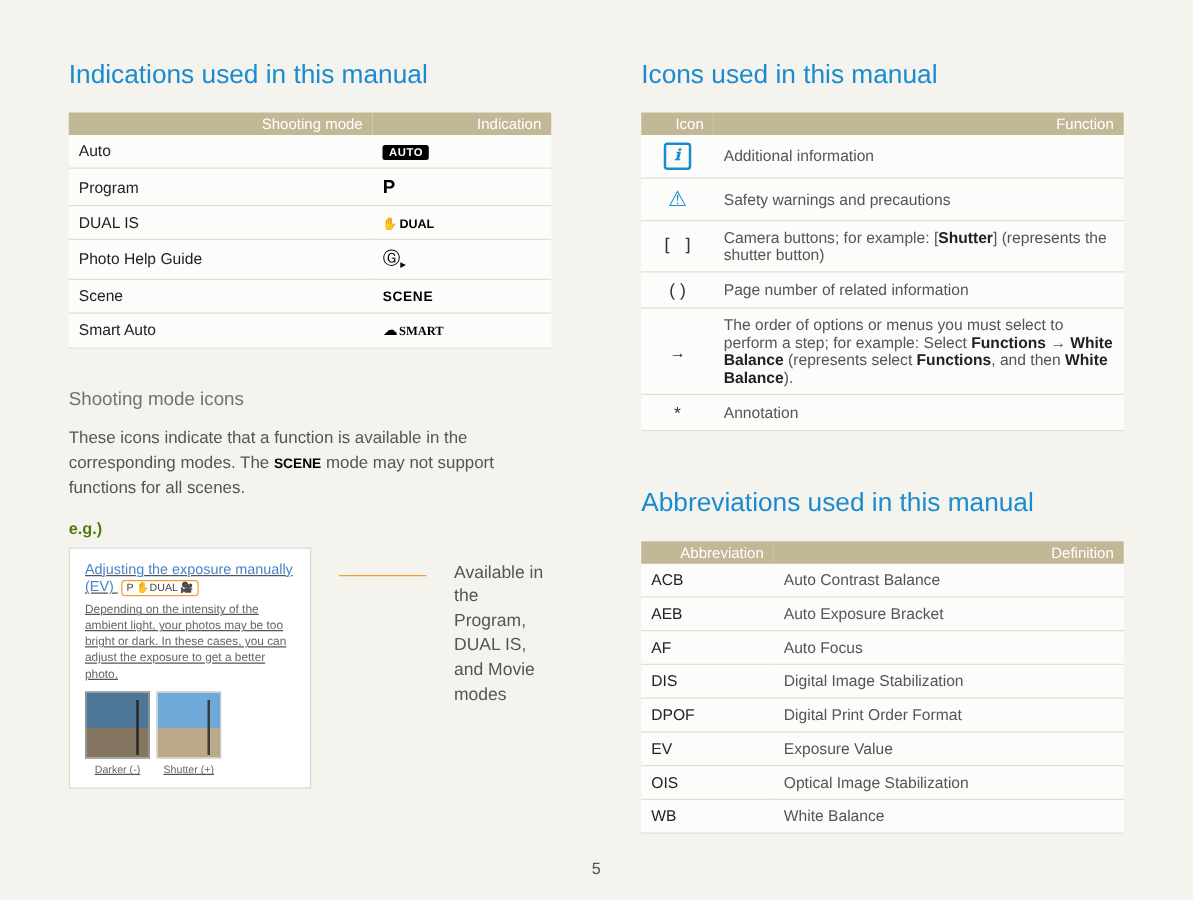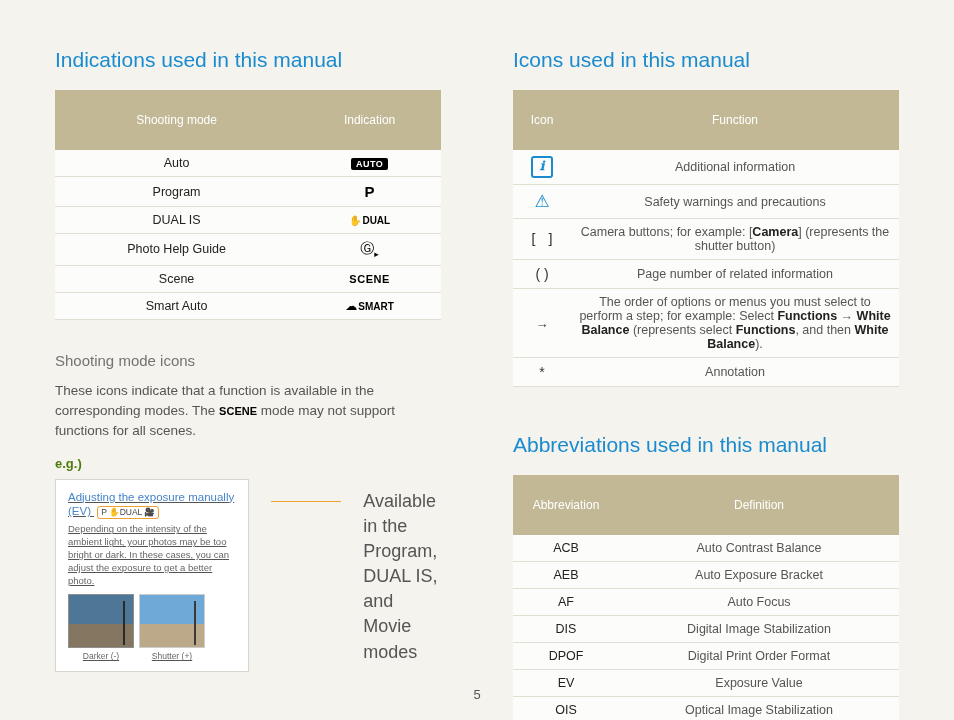--- a/index.html
+++ b/index.html
@@ -28,61 +28,60 @@
   table.manual{
     width:100%;
     border-collapse:collapse;
     font-size:12.5px;
     background:#fcfcfa;
   }
   table.manual th{
     background:#c2b896;
     color:#fff;
     font-weight:normal;
-    text-align:center;
-    padding:23px 8px;
+    text-align:right;
+    padding:2px 8px;
     font-size:12px;
   }
   table.manual td{
     border-bottom:1px solid #e2ded3;
     padding:6px 8px;
     vertical-align:middle;
     color:#555;
-    text-align:center;
   }
   table.manual td:first-child{color:#222;}
   table.icons td:first-child{text-align:center;width:42px;}
   table.abbrev td:first-child{width:90px;}
   .auto-badge{display:inline-block;background:#000;color:#fff;font-size:9px;font-weight:bold;padding:1px 5px;border-radius:2px;letter-spacing:0.5px;}
   .p-icon{font-weight:bold;font-size:15px;color:#000;}
   .dualis{font-size:10px;font-weight:bold;color:#000;}
   .dualis::before{content:"✋";margin-right:1px;}
   .helpguide{font-size:14px;color:#000;}
   .beauty{font-size:13px;color:#000;}
   .scene-txt{font-weight:bold;font-size:11px;color:#000;letter-spacing:0.5px;}
   .movie-ico{font-size:13px;color:#000;}
-  .smart{font-size:10px;font-weight:bold;color:#000;}
+  .smart{font-size:10px;font-weight:bold;color:#000;font-family:Liberation Serif, serif;}
   .smart::before{content:"☁";font-weight:normal;font-size:12px;margin-right:1px;}
   .subhead{color:#737373;font-size:15px;margin:32px 0 12px 0;}
   .bodytext{line-height:1.5;margin:0 0 14px 0;}
   .eglabel{font-weight:bold;color:#4d7c0f;margin:0 0 8px 0;font-size:13px;}
   .example-row{display:flex;gap:22px;}
   .example-box{border:1px solid #d7d7d0;background:#fff;padding:10px 12px;width:238px;text-decoration:underline;}
   .example-box .title{color:#4884c9;font-size:11.5px;line-height:1.3;}
   .mode-pill{display:inline-block;border:1px solid #f0a030;border-radius:3px;padding:0 3px;font-size:8.5px;color:#444;margin-left:3px;vertical-align:middle;}
   .example-box .desc{font-size:9.5px;color:#666;line-height:1.35;margin:4px 0 7px 0;}
   .thumbs{display:flex;gap:5px;}
-  .thumb{width:66px;}
+  .thumb{width:52px;}
   .thumb .img{height:52px;background:linear-gradient(#6fa9d8 55%,#bca98a 55%);position:relative;border:1px solid #ccc;}
   .thumb .img::after{content:"";position:absolute;right:8px;top:6px;width:2px;height:44px;background:#3a3a3a;}
   .thumb:nth-child(1) .img{filter:brightness(0.7);}
   .thumb:nth-child(3) .img{filter:brightness(1.3);}
   .thumb .cap{font-size:8.5px;color:#666;text-align:center;margin-top:3px;}
   .callout-line{width:70px;border-top:1px solid #f0a030;margin-top:22px;}
-  .callout-text{font-size:18px;color:#555;line-height:1.4;}
+  .callout-text{font-size:14px;color:#555;line-height:1.4;}
   .info-ico{display:inline-block;width:18px;height:18px;border:2px solid #1a8bcf;color:#1a8bcf;border-radius:3px;text-align:center;line-height:16px;font-size:12px;font-style:italic;font-weight:bold;font-family:serif;}
   .warn-ico{color:#1a8bcf;font-size:17px;}
   .brackets{font-family:monospace;font-size:14px;color:#333;}
   .parens{font-size:14px;color:#333;}
   .arrow-ico{color:#333;font-size:13px;}
   .star-ico{color:#333;font-size:14px;}
   strong.k{font-weight:bold;color:#222;}
   .scene-inline{font-weight:bold;font-size:11px;color:#000;}
   .pagenum{position:absolute;bottom:18px;left:0;width:100%;text-align:center;font-size:13px;color:#555;}
 </style>
@@ -168,21 +167,21 @@
       <tr>
         <td><span class="info-ico">ℹ</span></td>
         <td>Additional information</td>
       </tr>
       <tr>
         <td><span class="warn-ico">⚠</span></td>
         <td>Safety warnings and precautions</td>
       </tr>
       <tr>
         <td><span class="brackets">[ ]</span></td>
-        <td><span>Camera buttons; for example: [</span><strong class="k">Camera</strong><span>] (represents the shutter button)</span></td>
+        <td><span>Camera buttons; for example: [</span><strong class="k">Shutter</strong><span>] (represents the shutter button)</span></td>
       </tr>
       <tr>
         <td><span class="parens">( )</span></td>
         <td>Page number of related information</td>
       </tr>
       <tr>
         <td><span class="arrow-ico">→</span></td>
         <td>
           <span>The order of options or menus you must select to perform a step; for example: Select </span><strong class="k">Functions</strong><span> → </span><strong class="k">White Balance</strong><span> (represents select </span><strong class="k">Functions</strong><span>, and then </span><strong class="k">White Balance</strong><span>).</span>
         </td>

